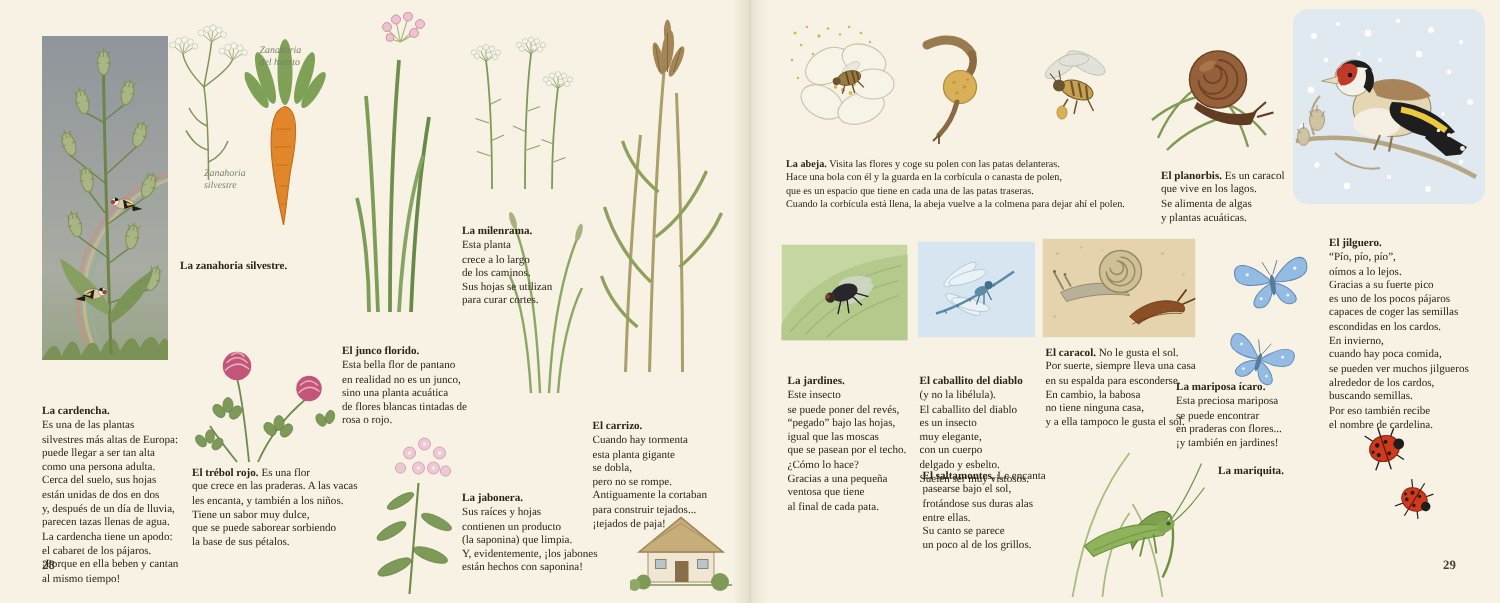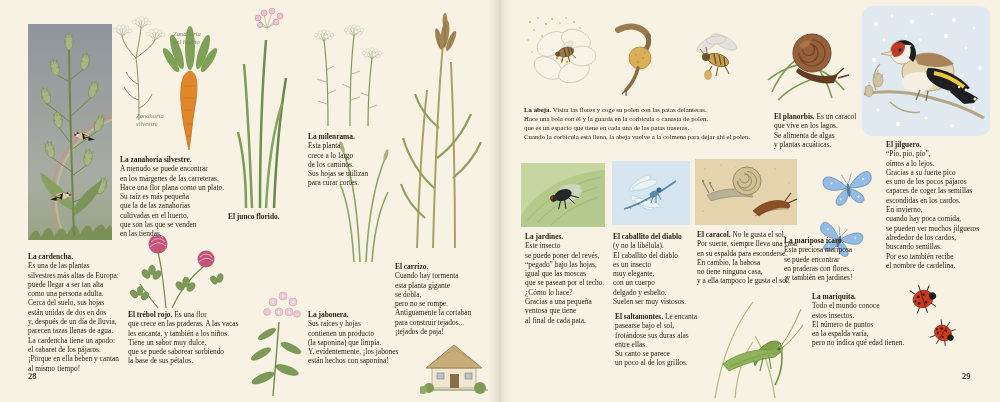--- a/index.html
+++ b/index.html
@@ -3,21 +3,21 @@
 <meta charset="utf-8">
 <style>
   html,body{margin:0;padding:0;background:#e8e2d2;}
   .spread{position:relative;width:1000px;height:402px;background:#f7f2e3;overflow:hidden;
           font-family:"Liberation Serif", serif;color:#2b2416;}
   .spread::after{content:'';position:absolute;left:488px;top:0;width:24px;height:100%;pointer-events:none;
           background:linear-gradient(90deg,rgba(90,78,54,0) 0%,rgba(90,78,54,.10) 42%,rgba(90,78,54,.16) 50%,rgba(90,78,54,.08) 60%,rgba(90,78,54,0) 100%);}
   .pg{display:contents;}
   .tb{position:absolute;margin:0;font-size:7.4px;line-height:9.3px;white-space:pre-line;}
   .tb b{font-weight:700;}
-  .tb .bt{display:block;}
+  .tb .bt{display:block;margin-top:17px;}
   .tb.small{font-size:6.8px;line-height:9.1px;}
   .caption{position:absolute;margin:0;font-style:italic;font-size:6.6px;line-height:8.2px;color:#7a8468;white-space:pre-line;}
   .pageno{position:absolute;font-size:8.5px;color:#44402f;font-weight:bold;}
   .ill{position:absolute;}
 </style>
 </head>
 <body>
 
 <div class="spread">
 
@@ -254,30 +254,27 @@
 como una persona adulta.
 Cerca del suelo, sus hojas
 están unidas de dos en dos
 y, después de un día de lluvia,
 parecen tazas llenas de agua.
 La cardencha tiene un apodo:
 el cabaret de los pájaros.
 ¡Porque en ella beben y cantan
 al mismo tiempo!</span></p>
 
-    <p class="tb" style="left:120px;top:155px;width:128px"><b class="bt">La zanahoria silvestre.</b><span>A menudo se puede encontrar
-en los márgenes de las carreteras.
-Hace una flor plana como un plato.
-Su raíz es más pequeña
-que la de las zanahorias
-cultivadas en el huerto,
-que son las que se venden
-en las tiendas.</span></p>
-
-    <p class="tb" style="left:228px;top:212px;width:130px"><b class="bt">El junco florido.</b></p>
+    <p class="tb" style="left:120px;top:155px;width:128px"><b class="bt">La zanahoria silvestre.</b></p>
+
+    <p class="tb" style="left:228px;top:212px;width:130px"><b class="bt">El junco florido.</b><span>Esta bella flor de pantano
+en realidad no es un junco,
+sino una planta acuática
+de flores blancas tintadas de
+rosa o rojo.</span></p>
 
     <p class="tb" style="left:128px;top:310px;width:136px"><b>El trébol rojo.</b> <span>Es una flor
 que crece en las praderas. A las vacas
 les encanta, y también a los niños.
 Tiene un sabor muy dulce,
 que se puede saborear sorbiendo
 la base de sus pétalos.</span></p>
 
     <p class="tb" style="left:308px;top:132px;width:100px"><b class="bt">La milenrama.</b><span>Esta planta
 crece a lo largo
@@ -651,22 +648,18 @@
 frotándose sus duras alas
 entre ellas.
 Su canto se parece
 un poco al de los grillos.</span></p>
 
     <p class="tb" style="left:784px;top:236px;width:100px"><b class="bt">La mariposa ícaro.</b><span>Esta preciosa mariposa
 se puede encontrar
 en praderas con flores...
 ¡y también en jardines!</span></p>
 
-    <p class="tb" style="left:812px;top:292px;width:120px"><b class="bt">La mariquita.</b><span>Todo el mundo conoce
-estos insectos.
-El número de puntos
-en la espalda varía,
-pero no indica qué edad tienen.</span></p>
+    <p class="tb" style="left:812px;top:292px;width:120px"><b class="bt">La mariquita.</b></p>
 
     <div class="pageno" style="left:962px;top:371px">29</div>
   </div>
 
 </div>
 
 </body></html>

